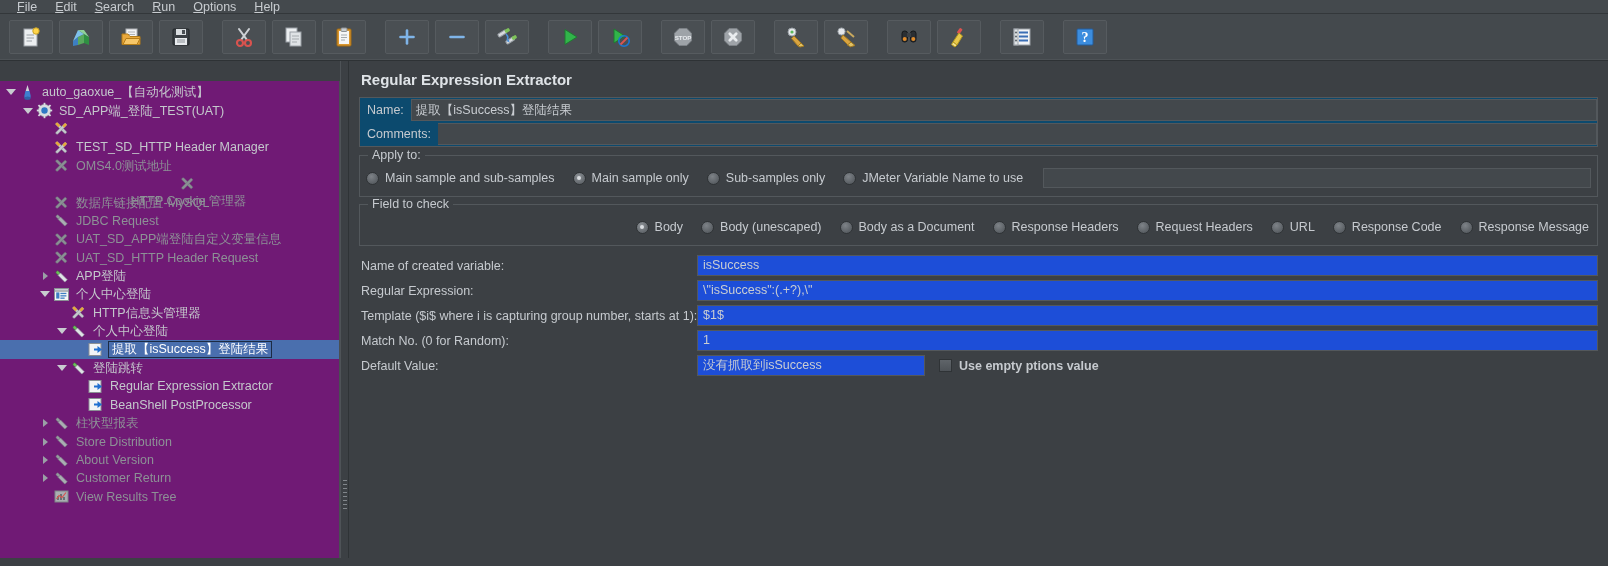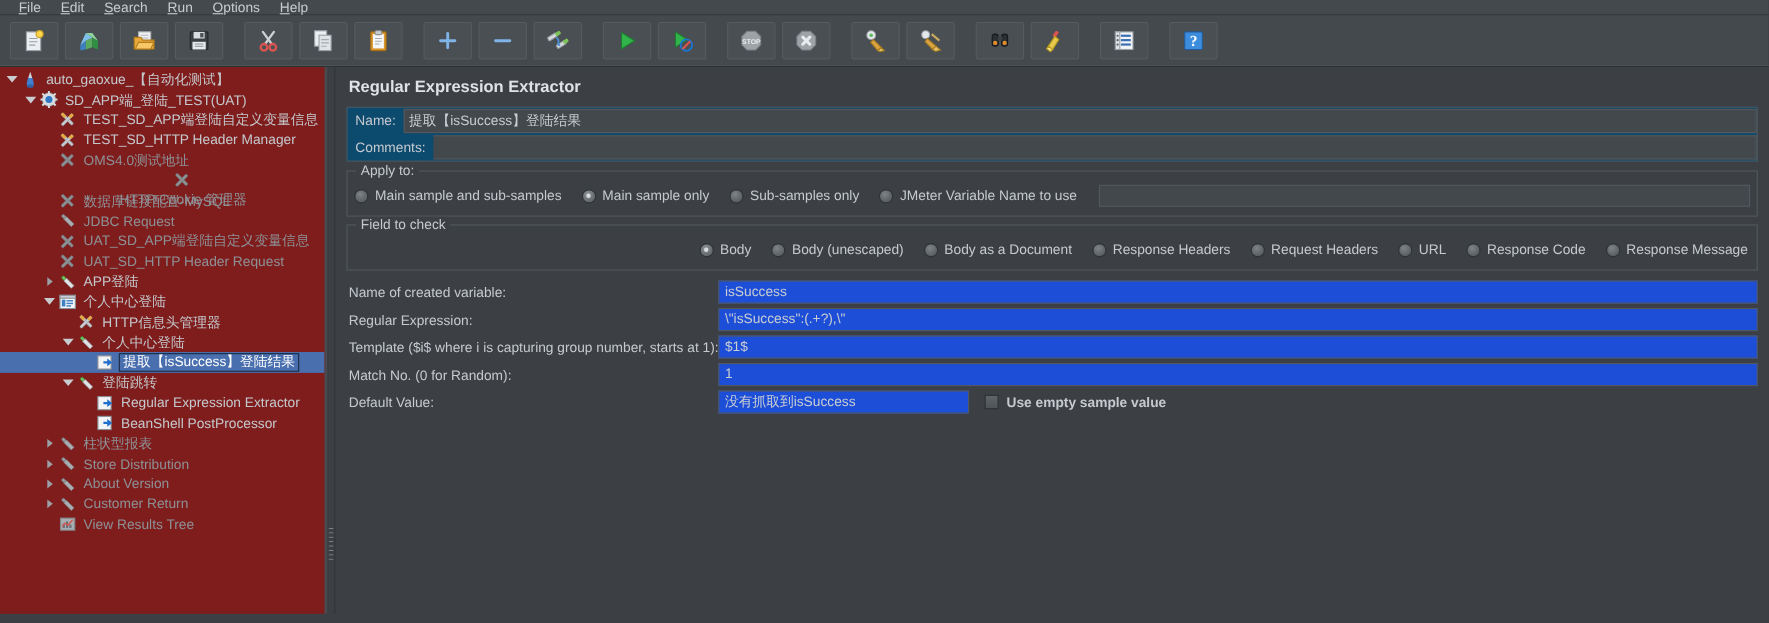--- a/index.html
+++ b/index.html
@@ -55,25 +55,26 @@
 
   
   #main {
     display: flex;
     height: calc(566px - 22px - 47px);
     background: #3c4044;
   }
 
   
   #treepanel {
-    width: 296px;
-    background: #7f1d1d;
+    width: 340px;
+    background: #701a75;
     overflow: hidden;
     position: relative;
     border-right: 1px solid #4a4f53;
+    margin-top: 20px;
   }
   #tree { padding-top: 2px; }
   .tnode {
     display: flex;
     align-items: center;
     height: 18.4px;
     white-space: nowrap;
     cursor: default;
     position: relative;
   }
@@ -579,21 +580,20 @@
               <g transform="rotate(45 8.5 8.5)">
                 <rect x="1" y="7.2" width="14" height="2.6" rx="1" fill="#c6cacf" stroke="#8b9095" stroke-width=".5"></rect>
                 <rect x="1" y="7.2" width="4.5" height="2.6" fill="#e6a93a"></rect>
               </g>
               <g transform="rotate(-45 8.5 8.5)">
                 <rect x="1" y="7.2" width="14" height="2.6" rx="1" fill="#c6cacf" stroke="#8b9095" stroke-width=".5"></rect>
                 <rect x="11" y="7.2" width="4" height="2.6" fill="#e6a93a"></rect>
               </g>
             </svg>
           </span>
-          <span class="tlabel">TEST_SD_APP端登陆自定义变量信息</span>
         </div>
         <div class="tnode" style="padding-left: 38px;">
           <span class="toggle"></span>
           <span class="ticon">
             <svg width="17" height="17" viewBox="0 0 17 17">
               <g transform="rotate(45 8.5 8.5)">
                 <rect x="1" y="7.2" width="14" height="2.6" rx="1" fill="#c6cacf" stroke="#8b9095" stroke-width=".5"></rect>
                 <rect x="1" y="7.2" width="4.5" height="2.6" fill="#e6a93a"></rect>
               </g>
               <g transform="rotate(-45 8.5 8.5)">
@@ -963,18 +963,18 @@
           <span class="proplabel">Match No. (0 for Random):</span>
           <div class="propinput">1</div>
         </div>
       </div>
 
     <div class="proprow">
       <span class="proplabel">Default Value:</span>
       <div class="propinput fixed">没有抓取到isSuccess</div>
       <div class="chkwrap">
         <span class="chkbox"></span>
-        <span class="chklabel">Use empty sample value</span>
+        <span class="chklabel">Use empty ptions value</span>
       </div>
     </div>
 
   </div>
 </div>
 
 </body></html>

